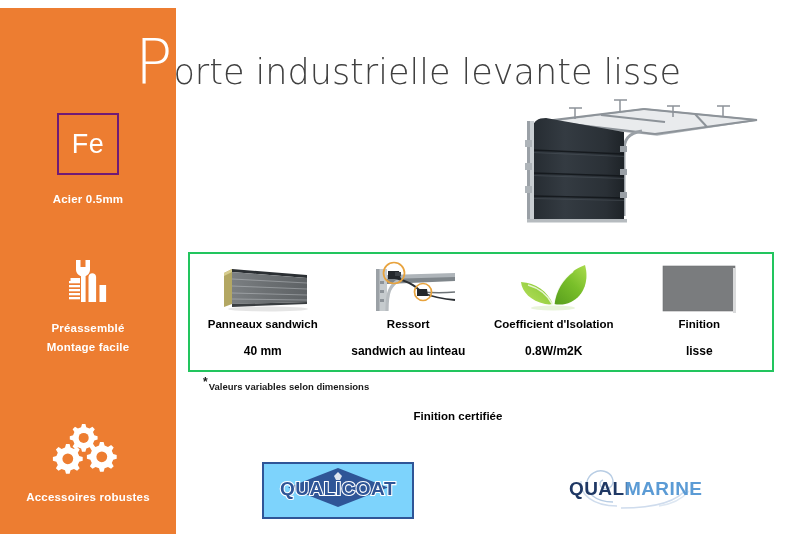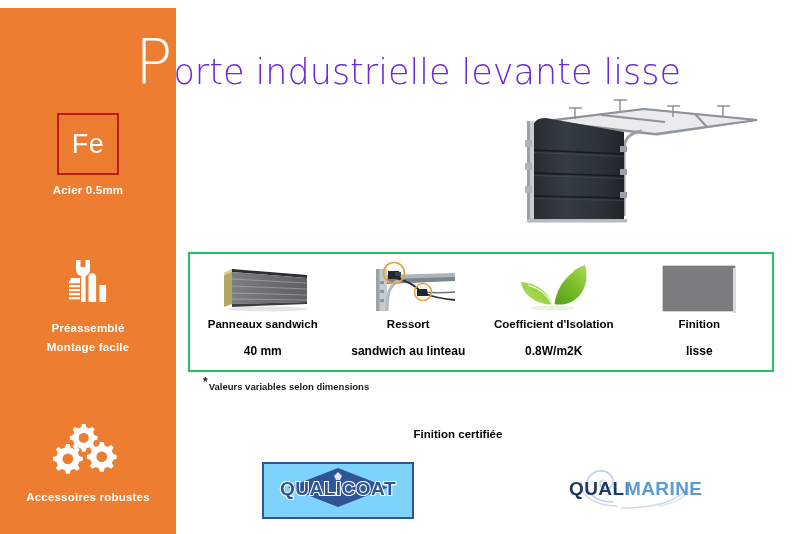--- a/index.html
+++ b/index.html
@@ -39,22 +39,22 @@
     letter-spacing: 0.2px;
     line-height: 19px;
     color: #ffffff;
   }
 
   
   #fe-block { top: 105px; }
   .fe-box {
     width: 62px;
     height: 62px;
-    margin: 0 auto 6px auto;
-    border: 2px solid #b91c1c;
+    margin: 0 auto 15px auto;
+    border: 2px solid #701a75;
     box-sizing: border-box;
     display: flex;
     align-items: center;
     justify-content: center;
   }
   .fe-text {
     font-size: 27px;
     color: #ffffff;
     font-weight: 300;
     letter-spacing: 0.5px;
@@ -88,21 +88,21 @@
     font-family: "DejaVu Sans", sans-serif;
     font-size: 62px;
     font-weight: 300;
     color: #ffffff;
     line-height: 1;
   }
   #title-rest {
     font-family: "DejaVu Sans", sans-serif;
     font-size: 35px;
     font-weight: 300;
-    color: #6d28d9;
+    color: #404040;
     line-height: 1;
     margin-left: 1px;
     margin-top: 29px;
   }
 
   
   #hero-door {
     position: absolute;
     left: 505px;
     top: 88px;
@@ -166,21 +166,21 @@
     font-size: 12px;
     vertical-align: super;
     line-height: 0;
     margin-right: 1px;
   }
 
   
   #cert-heading {
     position: absolute;
     left: 0;
-    top: 428px;
+    top: 410px;
     width: 800px;
     padding-left: 116px;
     box-sizing: border-box;
     text-align: center;
     font-size: 11.5px;
     font-weight: bold;
     color: #000000;
   }
 
   

